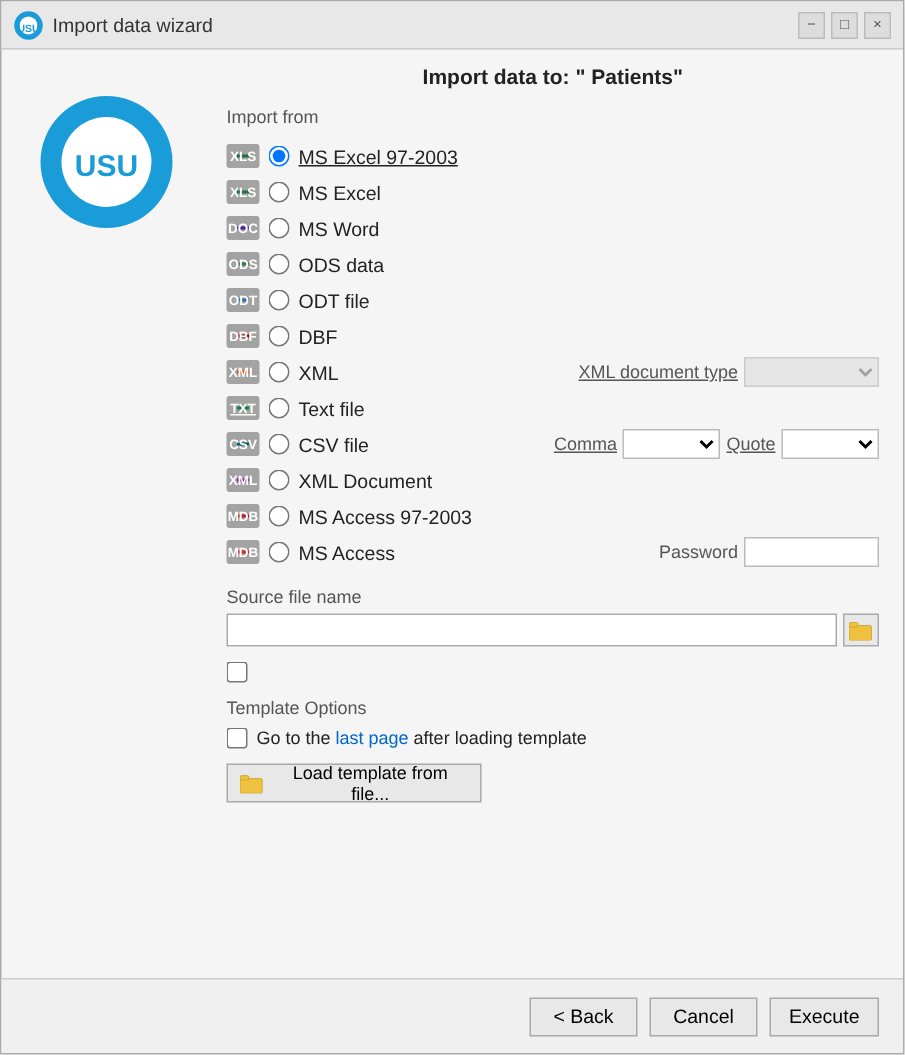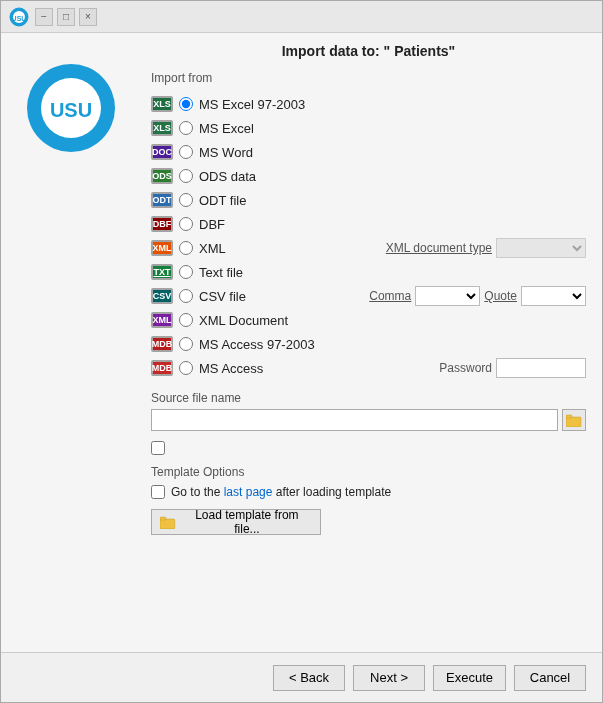--- a/index.html
+++ b/index.html
@@ -108,21 +108,21 @@
     }
     .file-icon {
       width: 22px;
       height: 16px;
       flex-shrink: 0;
       display: flex;
       align-items: center;
       justify-content: center;
       font-size: 9px;
       font-weight: bold;
-      border: 2px solid #a3a3a3;
+      border: 7px solid #a3a3a3;
       border-radius: 2px;
       color: white;
     }
     .icon-xls { background: #1d6f42; }
     .icon-xlsx { background: #217346; }
     .icon-doc { background: #4c1d95; }
     .icon-ods { background: #2d7d31; }
     .icon-odt { background: #2b6cb0; }
     .icon-dbf { background: #8b0000; }
     .icon-xml { background: #e65100; }
@@ -136,20 +136,21 @@
       width: 14px;
       height: 14px;
       margin: 0;
       cursor: pointer;
     }
     .option-label {
       font-size: 13px;
       color: #222;
     }
     .option-label.selected {
+      text-decoration: underline;
     }
     .xml-type-select {
       width: 90px;
       height: 20px;
       font-size: 12px;
       border: 1px solid #bbb;
       background: #e0e0e0;
     }
     .csv-label {
       font-size: 12px;
@@ -291,20 +292,21 @@
 <body>
 
 <div class="window">
 
   <div class="titlebar">
     <svg class="titlebar-logo" viewBox="0 0 20 20">
       <circle cx="10" cy="10" r="9" fill="#1a9cd8" stroke="#1a9cd8"></circle>
       <circle cx="10" cy="10" r="6" fill="white"></circle>
       <text x="10" y="14" text-anchor="middle" font-size="7" font-weight="bold" fill="#1a9cd8">USU</text>
     </svg>
+    <span class="titlebar-title">Import data wizard</span>
     <div class="titlebar-buttons">
       <div class="titlebar-btn">−</div>
       <div class="titlebar-btn">□</div>
       <div class="titlebar-btn">×</div>
     </div>
   </div>
 
   <div class="content">
 
     <div class="left-panel">
@@ -474,17 +476,16 @@
             <span>Load template from file...</span>
           </button>
         </div>
       </div>
 
     </div>
   </div>
 
   <div class="footer">
     <button class="footer-btn">&lt; Back</button>
-    <button class="footer-btn">Next &gt;</button>
+    <button class="footer-btn">Cancel</button>
     <button class="footer-btn">Execute</button>
-    <button class="footer-btn">Cancel</button>
   </div>
 </div>
 
 </body></html>

